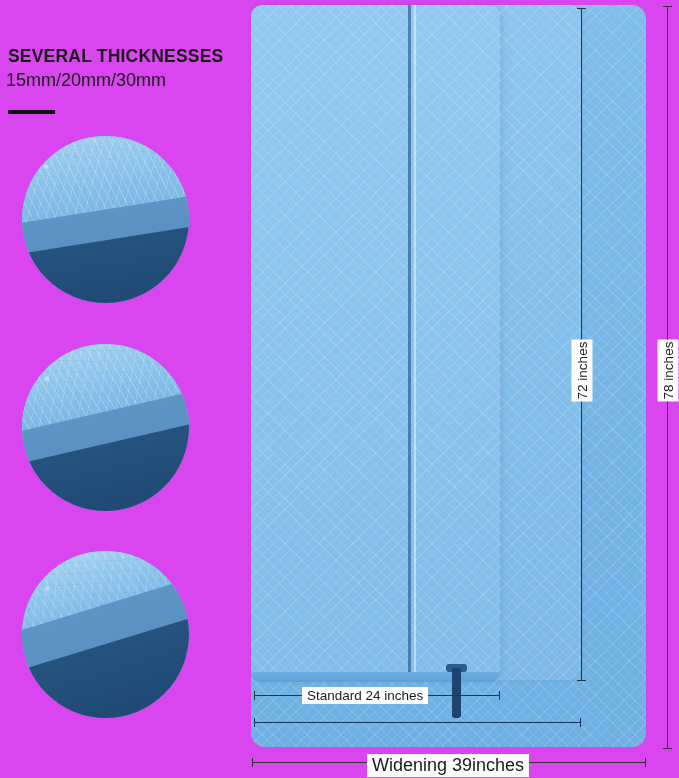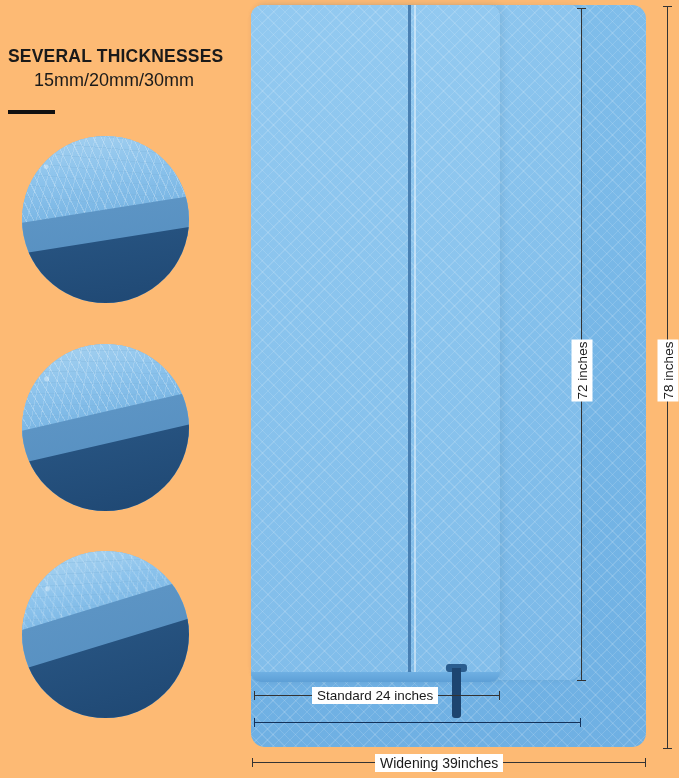--- a/index.html
+++ b/index.html
@@ -7,21 +7,21 @@
     margin: 0; padding: 0;
     width: 679px; height: 778px;
     background: #ffffff;
     font-family: "Liberation Sans", sans-serif;
     overflow: hidden;
   }
   #root {
     position: relative;
     width: 679px;
     height: 778px;
-    background: #fdba74;
+    background: #d946ef;
   }
 
   
   #left-panel {
     position: absolute;
     left: 0; top: 0;
     width: 240px;
     height: 778px;
   }
   #headline {
@@ -32,21 +32,20 @@
     letter-spacing: 0.2px;
     color: #1a1a1a;
     white-space: nowrap;
   }
   #subheadline {
     position: absolute;
     left: 6px; top: 70px;
     font-size: 18px;
     color: #1a1a1a;
     white-space: nowrap;
-    margin-left: 28px;
   }
   #rule {
     position: absolute;
     left: 8px; top: 110px;
     width: 47px; height: 4px;
     background: #111;
   }
 
   .circle {
     position: absolute;
@@ -283,25 +282,25 @@
     <div class="dim-label-v" style="left:311px; top:360px; width:62px; text-align:center;">72 inches</div>
 
     <div class="dim-v" style="left:427px; top:6px; height:742px;"></div>
     <div class="cap-v" style="left:423px; top:6px;"></div>
     <div class="cap-v" style="left:423px; top:748px;"></div>
     <div class="dim-label-v" style="left:397px; top:360px; width:62px; text-align:center;">78 inches</div>
 
     <div class="dim-h" style="left:14px; top:695px; width:246px;"></div>
     <div class="cap-h" style="left:14px; top:691px;"></div>
     <div class="cap-h" style="left:259px; top:691px;"></div>
-    <div class="dim-label" style="left:72px; top:687px;">Standard 24 inches</div>
+    <div class="dim-label" style="left:62px; top:687px;">Standard 24 inches</div>
 
     <div class="dim-h" style="left:14px; top:722px; width:327px; background:#14325a;"></div>
     <div class="cap-h" style="left:14px; top:718px; background:#14325a;"></div>
     <div class="cap-h" style="left:340px; top:718px; background:#14325a;"></div>
 
     <div class="dim-h" style="left:12px; top:762px; width:394px;"></div>
     <div class="cap-h" style="left:12px; top:758px;"></div>
     <div class="cap-h" style="left:405px; top:758px;"></div>
-    <div class="dim-label" style="left:127px; top:754px; font-size:14px;margin-left:8px;">Widening 39inches</div>
+    <div class="dim-label" style="left:127px; top:754px; font-size:18px;">Widening 39inches</div>
   </div>
 
 </div>
 
 </body></html>

